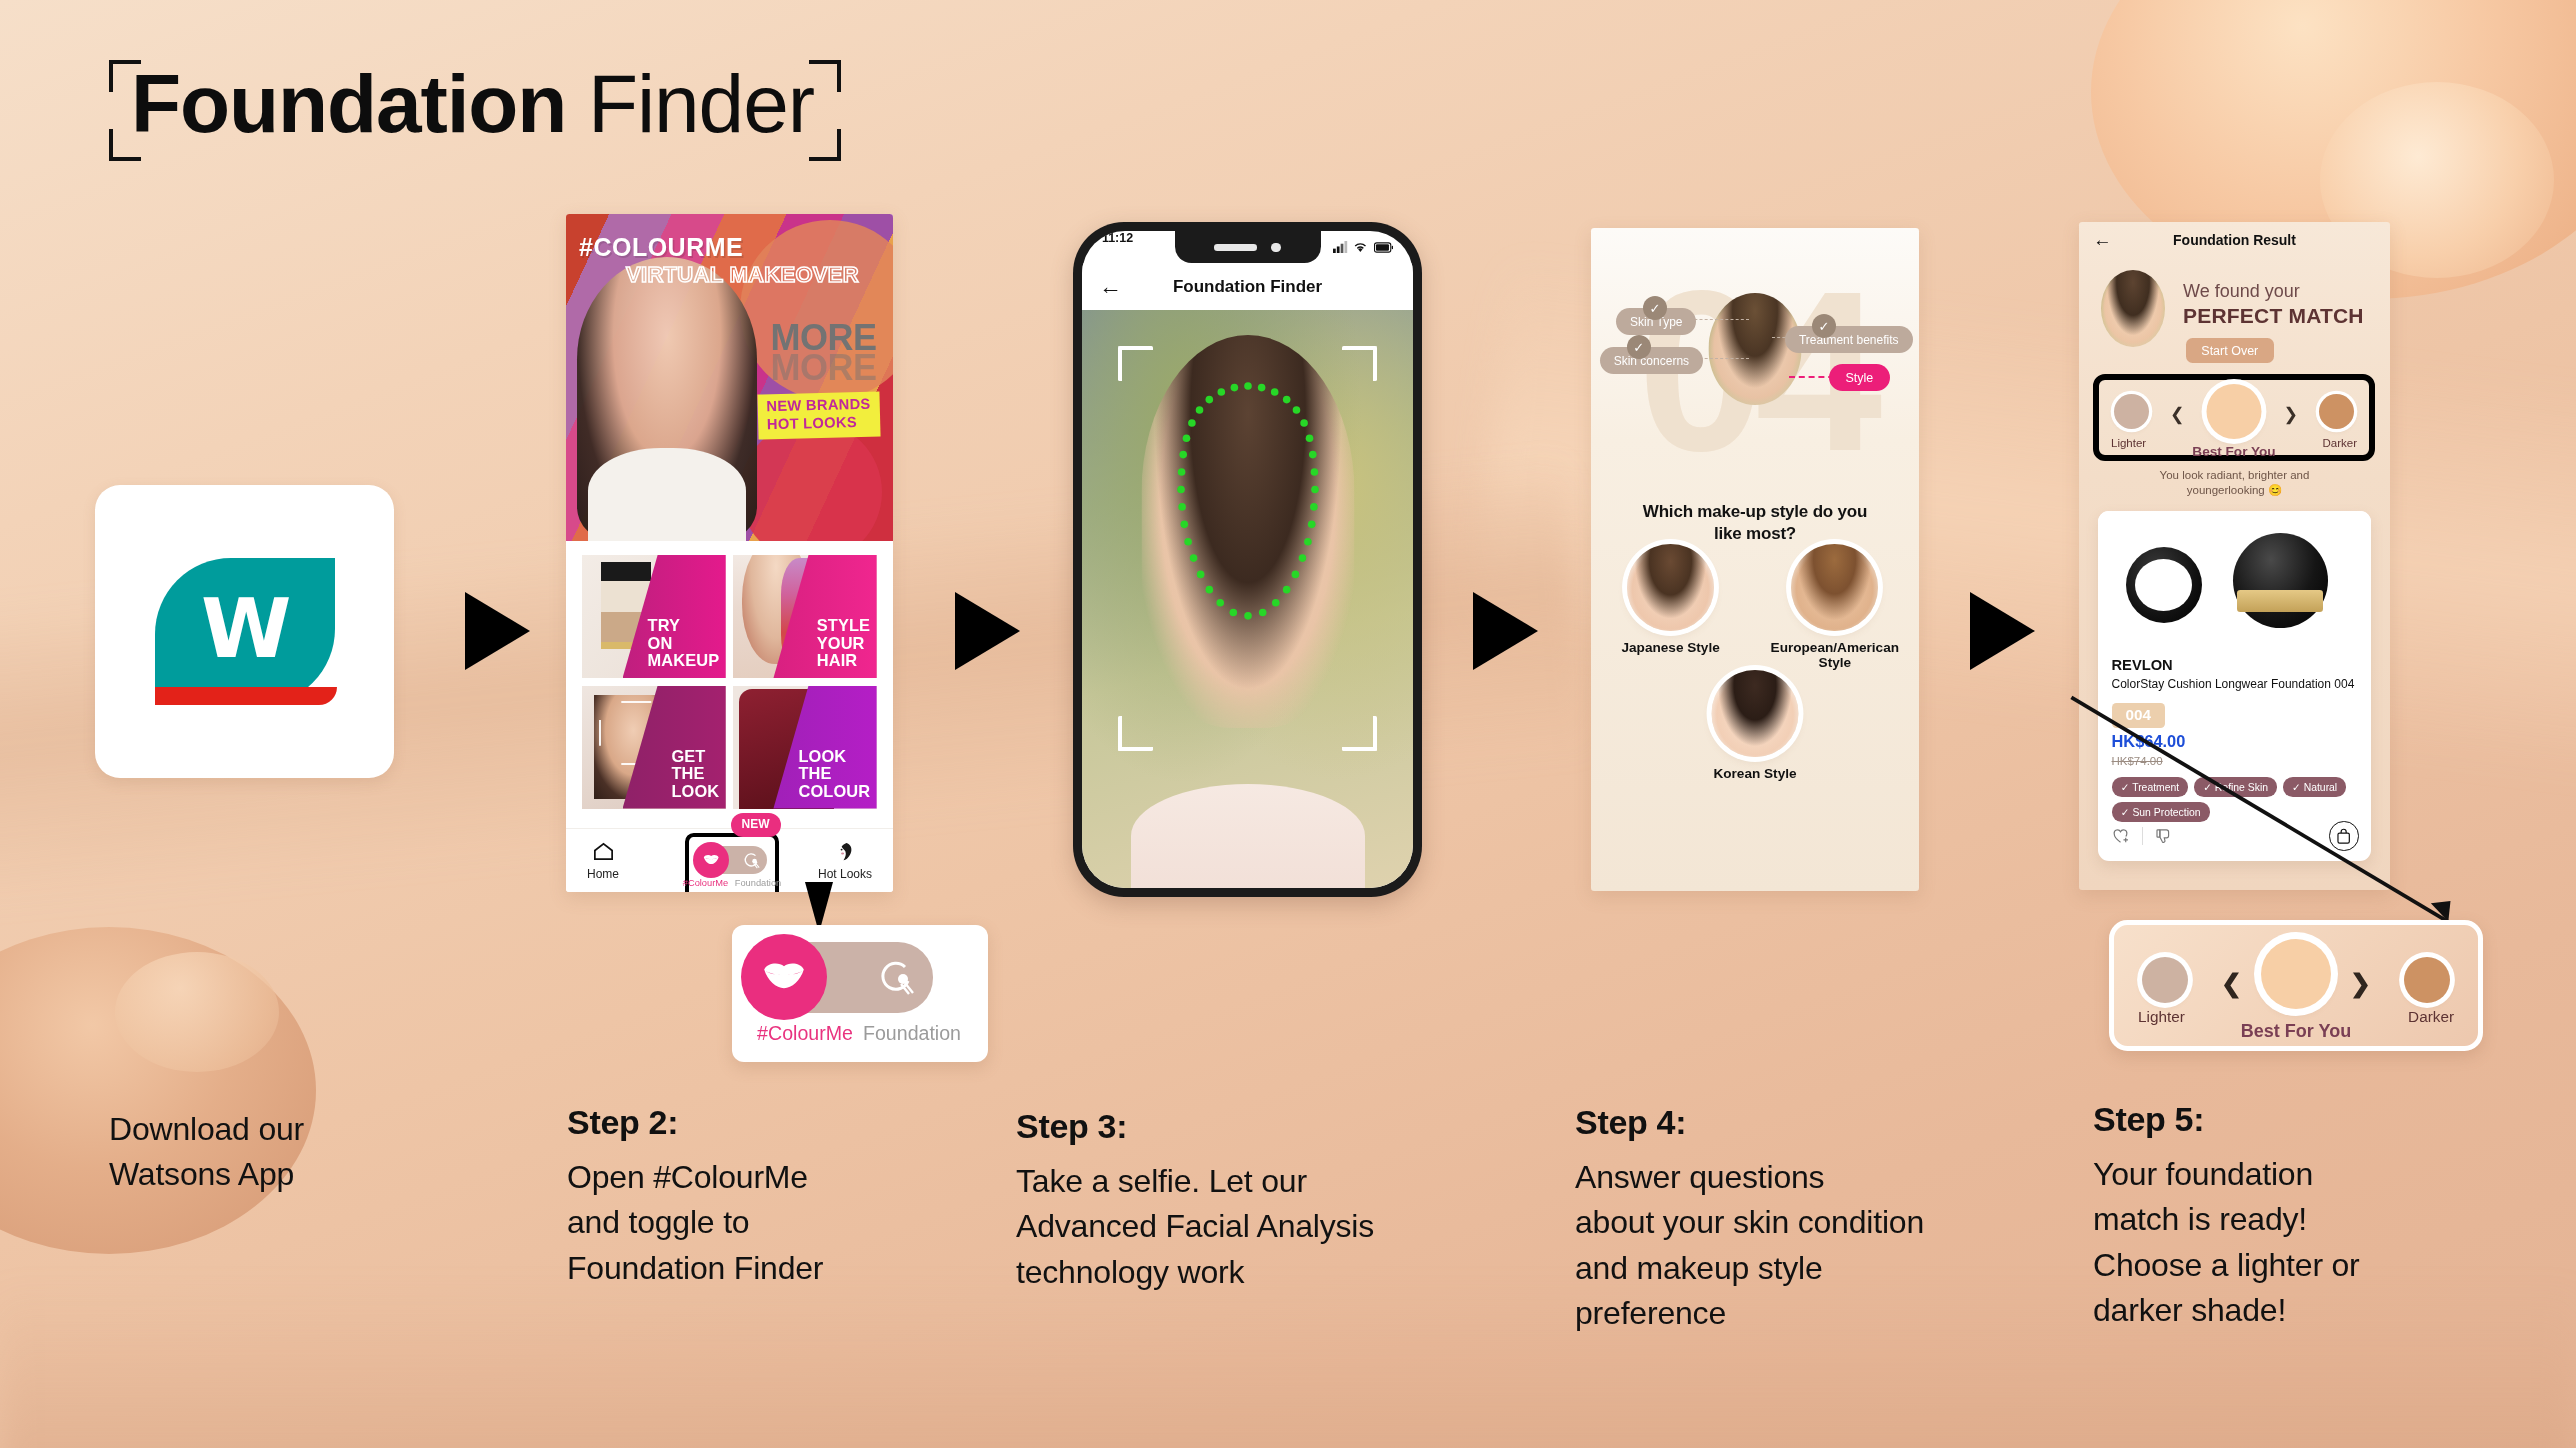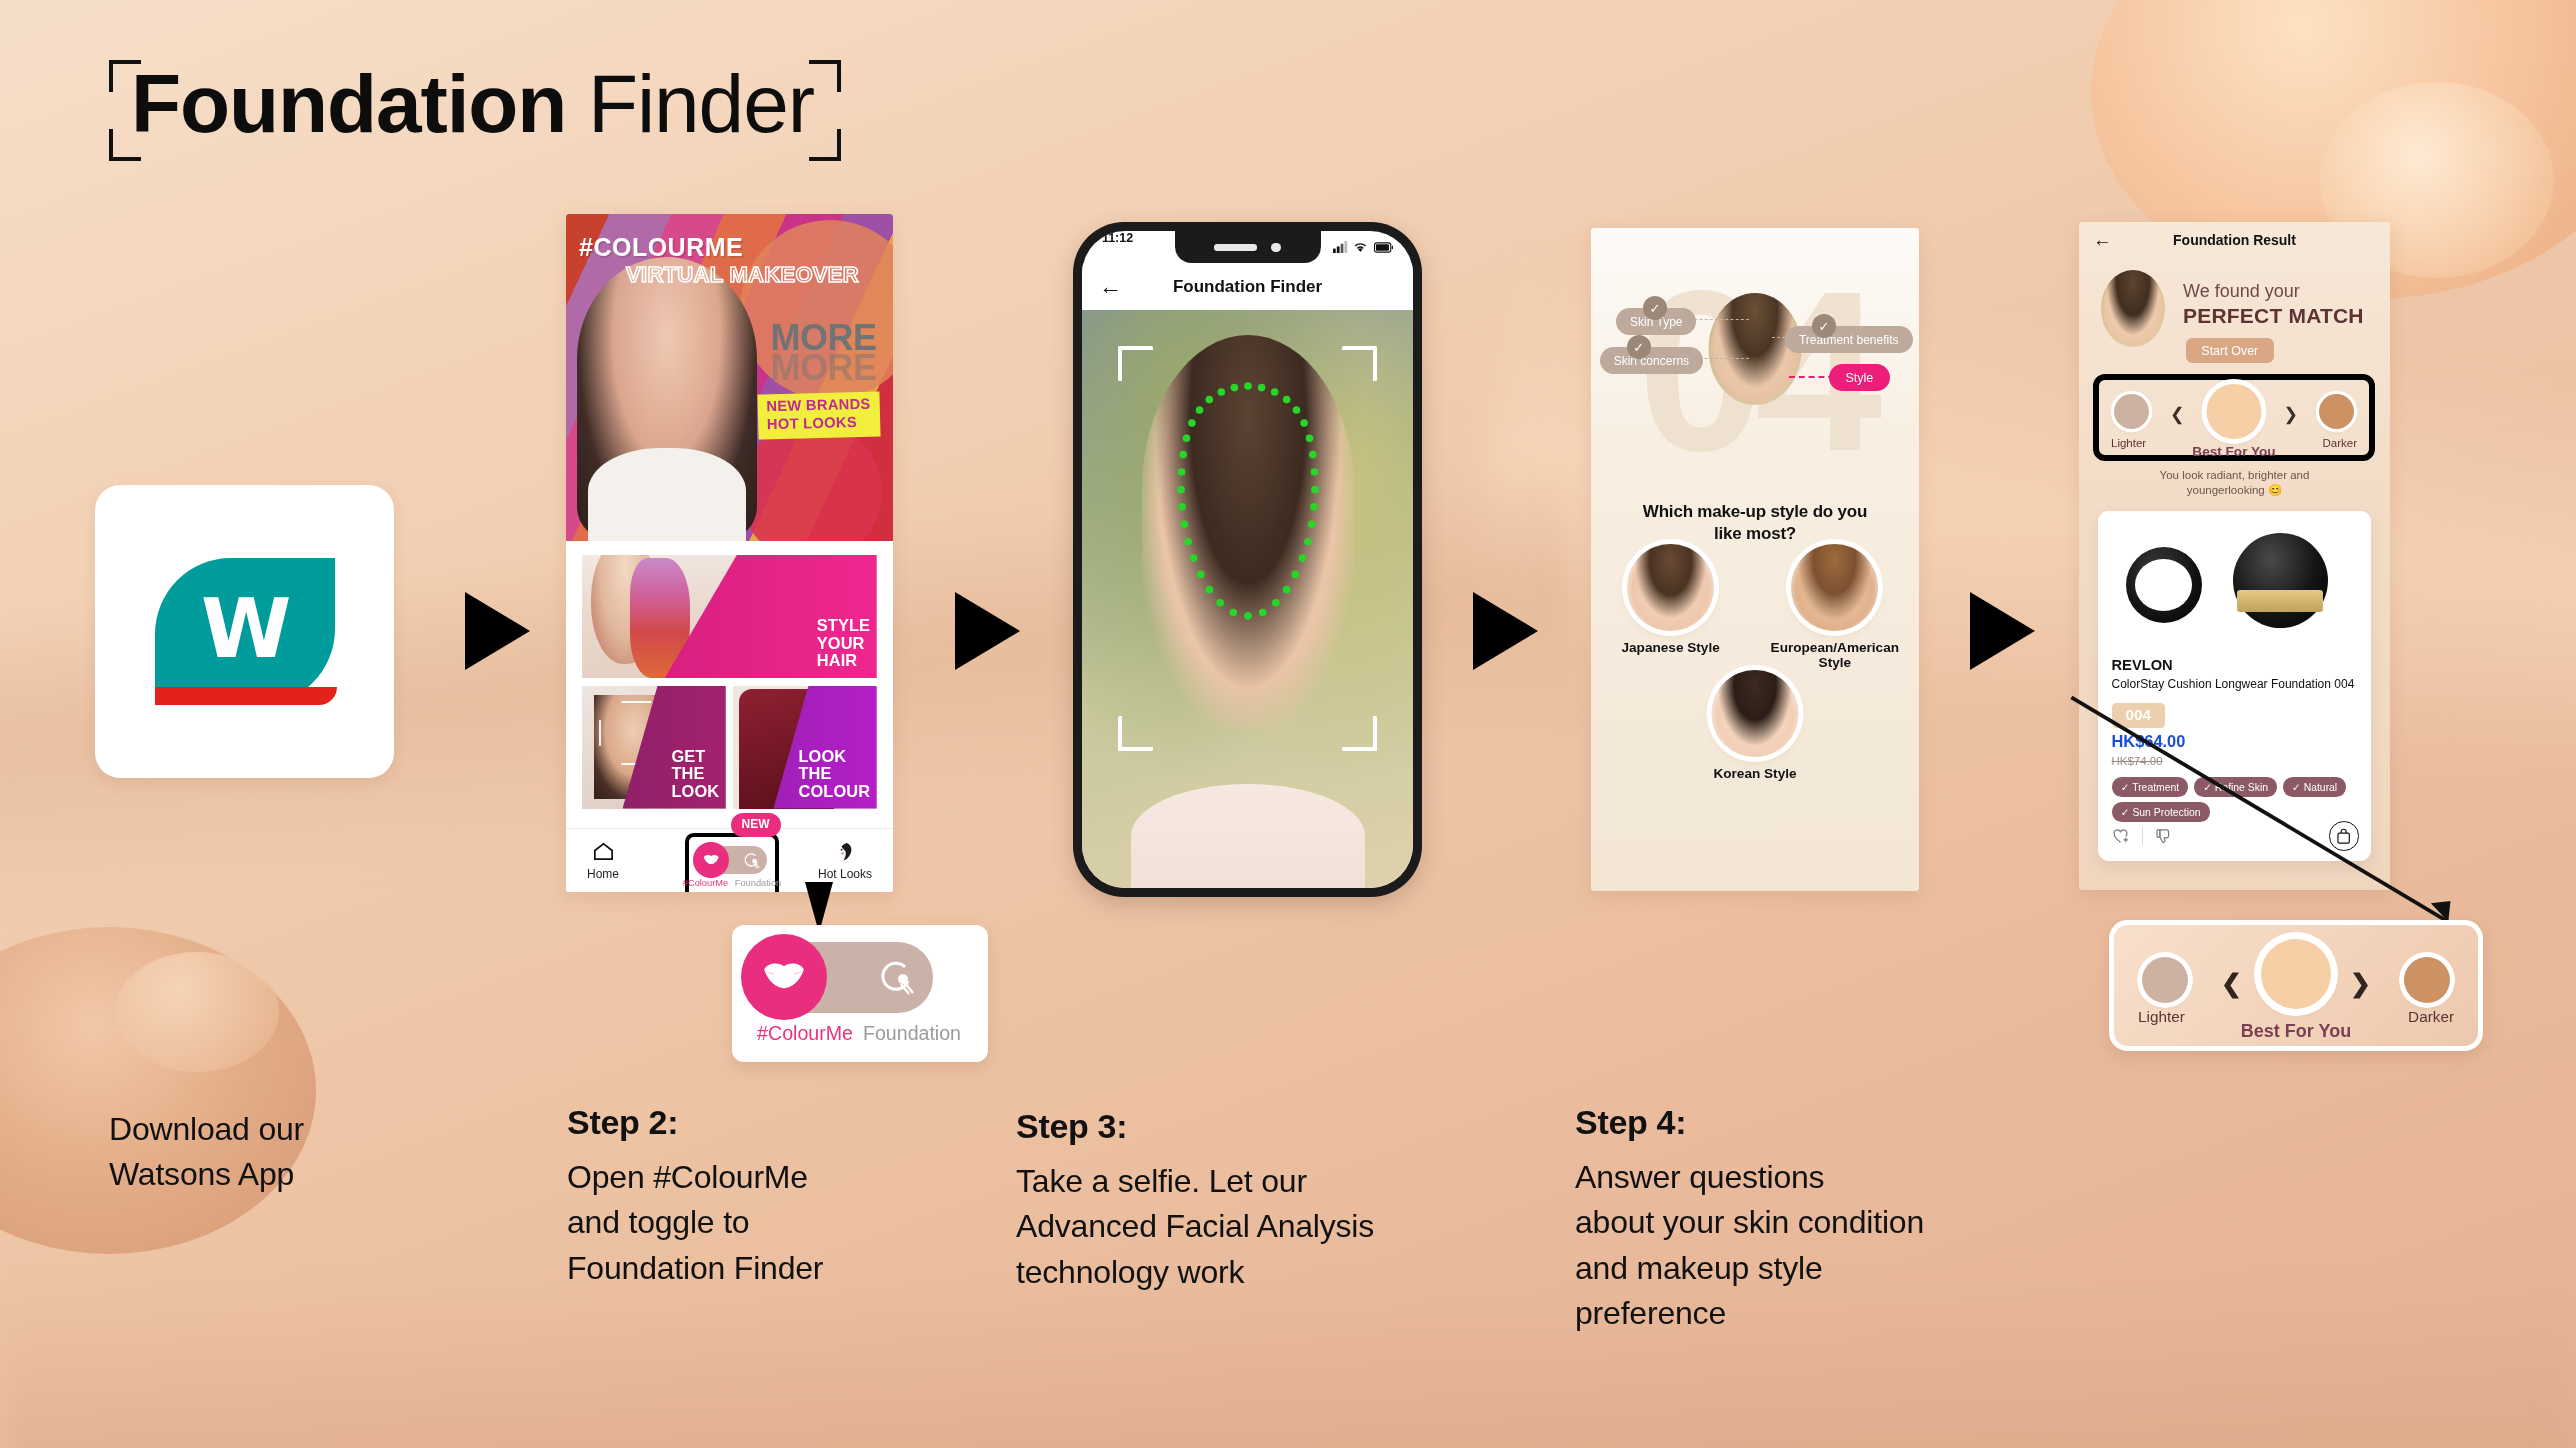--- a/index.html
+++ b/index.html
@@ -511,20 +511,27 @@
       <div class="ghost">MORE</div>
     </div>
     <div class="s2-badge">
       <div>NEW BRANDS</div>
       <div>HOT LOOKS</div>
     </div>
   </div>
 
   <div class="s2-grid">
     <div class="s2-row">
+      <div class="tile">
+        <div class="ph ph-makeup"></div>
+        <div class="slab sl-pink"></div>
+        <div class="lbl" style="white-space:pre-line;">TRY
+ON
+MAKEUP</div>
+      </div>
       <div class="tile">
         <div class="ph ph-hair"></div>
         <div class="slab sl-pink2"></div>
         <div class="lbl" style="white-space:pre-line;">STYLE
 YOUR
 HAIR</div>
       </div>
     </div>
     <div class="s2-row">
       <div class="tile">
@@ -823,15 +830,22 @@
 Advanced Facial Analysis
 technology work</div>
 </div>
 <div class="caption" style="left:1575px; top:1103px; width:480px;">
   <div class="cap-title">Step 4:</div>
   <div class="cap-body" style="white-space:pre-line;">Answer questions
 about your skin condition
 and makeup style
 preference</div>
 </div>
+<div class="caption" style="left:2093px; top:1100px; width:469px;">
+  <div class="cap-title">Step 5:</div>
+  <div class="cap-body" style="white-space:pre-line;">Your foundation
+match is ready!
+Choose a lighter or
+darker shade!</div>
+</div>
 
 </div>
 
 
 </body></html>

